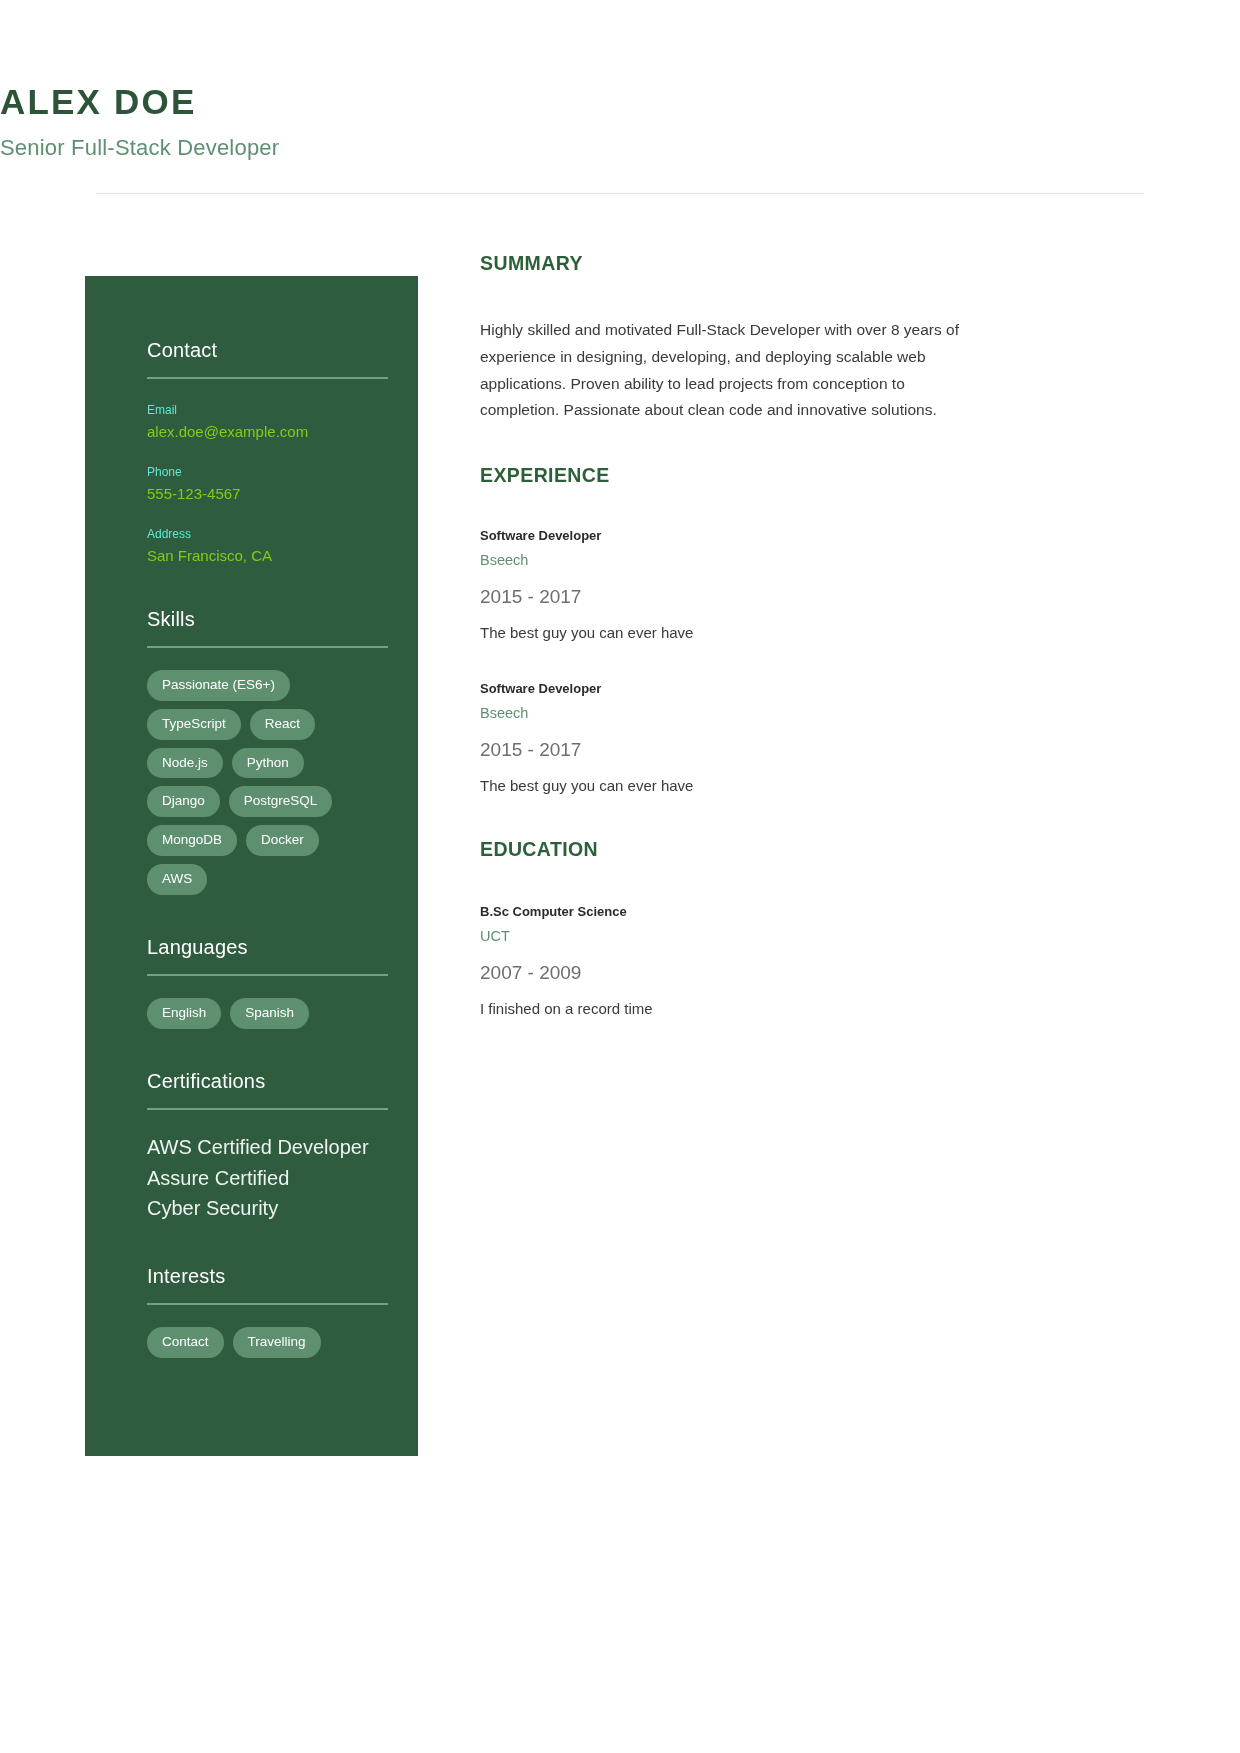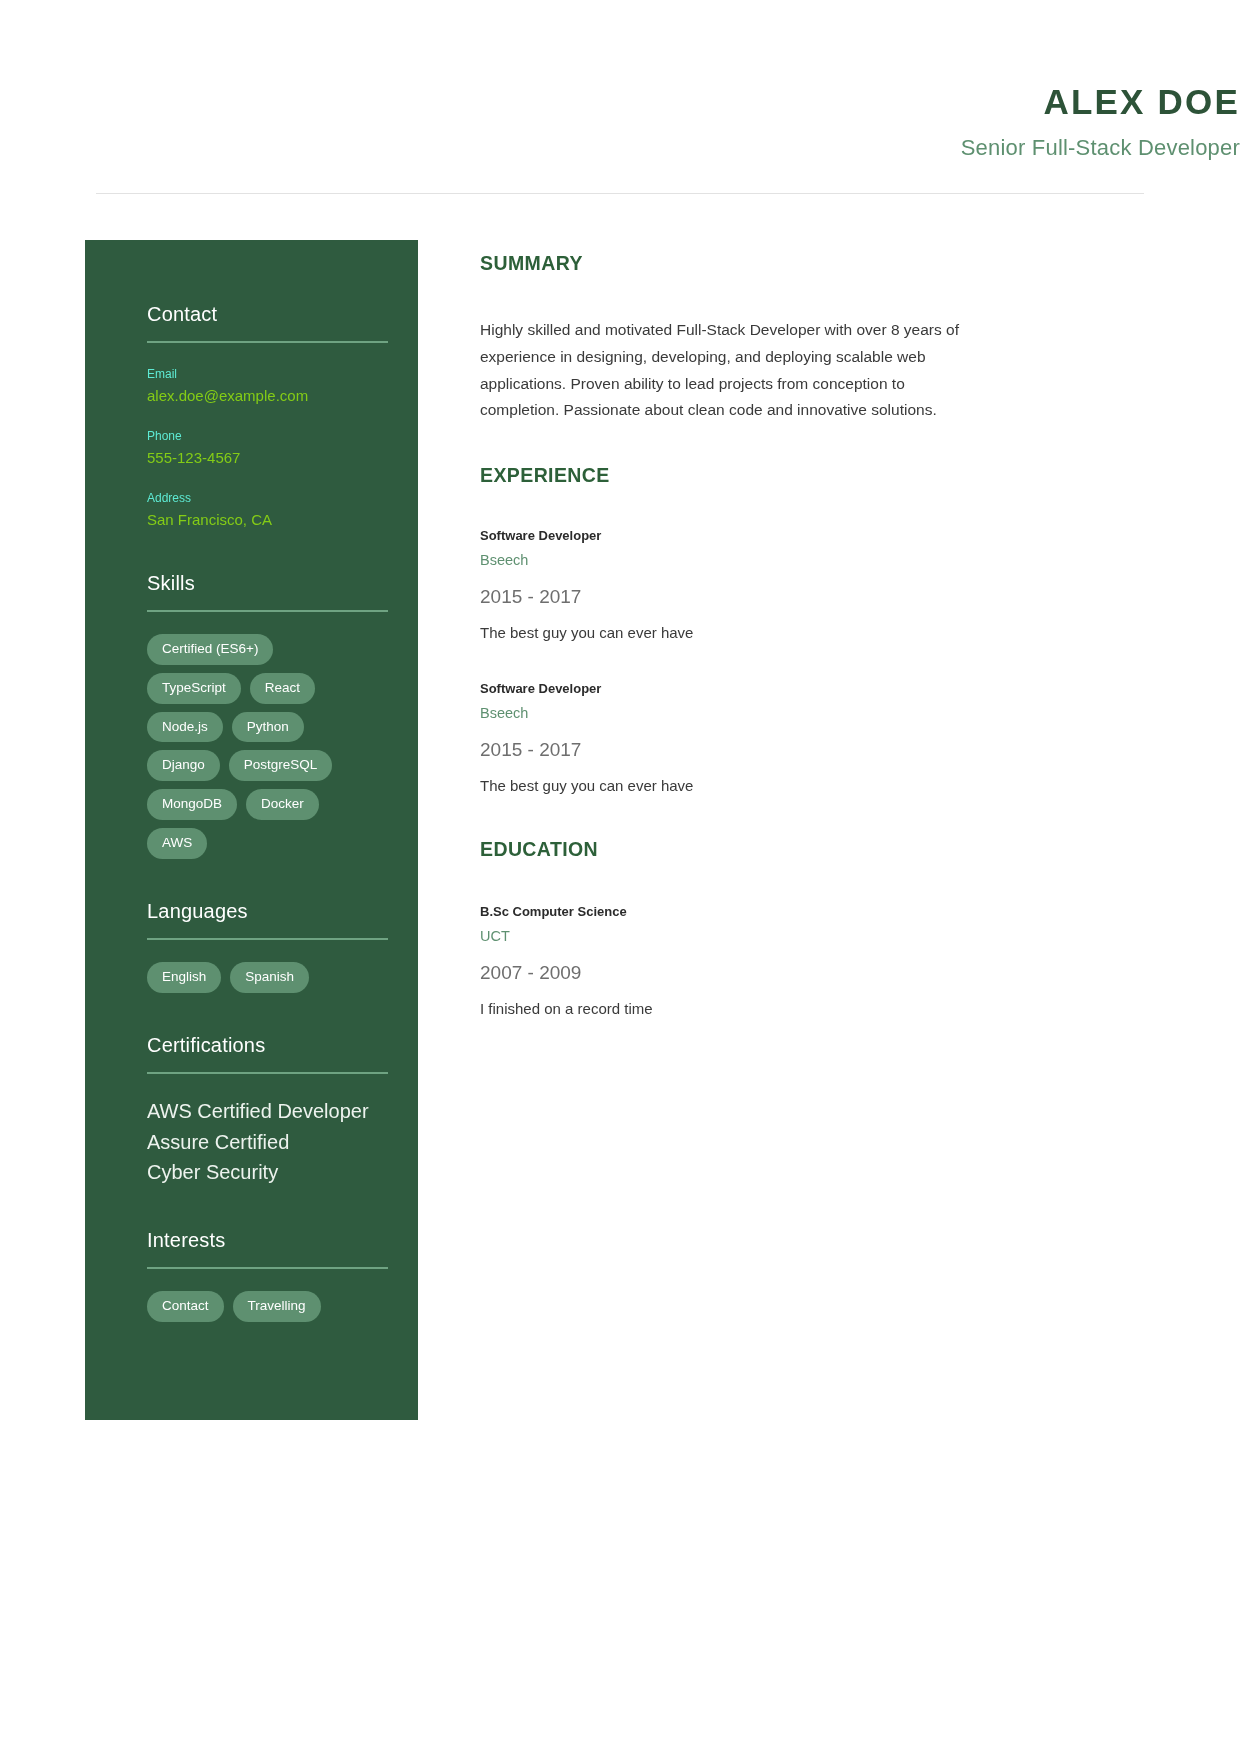--- a/index.html
+++ b/index.html
@@ -19,22 +19,21 @@
   
   .page {
     width: 1240px;
     height: 1753px;
     padding: 0;
     position: relative;
   }
 
   .header {
     padding-top: 82px;
-    text-align: right;
-    padding-left: 8px;
+    text-align: left;
   }
 
   .header-name {
     font-size: 35px;
     font-weight: bold;
     letter-spacing: 2.2px;
     color: #2D5338;
     line-height: 1.15;
   }
 
@@ -59,21 +58,21 @@
     margin-top: 0;
     padding-left: 85px;
     padding-right: 96px;
   }
 
   
   .sidebar {
     width: 333px;
     flex: 0 0 333px;
     background: #2F5B3F;
-    margin-top: 46px;
+    margin-top: 82px;
     padding: 62px 0 60px 0;
     min-height: 1180px;
     color: #ffffff;
   }
 
   .sb-inner { padding: 0 30px 0 62px; }
 
   .sb-section { margin-bottom: 40px; }
   .sb-section:last-child { margin-bottom: 0; }
 
@@ -219,21 +218,21 @@
               <div class="contact-label">Address</div>
               <div class="contact-value">San Francisco, CA</div>
             </div>
           </div>
         </section>
 
         <section class="sb-section">
           <div class="sb-heading">Skills</div>
           <div class="sb-body">
             <div class="pill-wrap">
-              <span class="pill">Certified (ES6+)</span>
+              <span class="pill">Passionate (ES6+)</span>
               <span class="pill">TypeScript</span>
               <span class="pill">React</span>
               <span class="pill">Node.js</span>
               <span class="pill">Python</span>
               <span class="pill">Django</span>
               <span class="pill">PostgreSQL</span>
               <span class="pill">MongoDB</span>
               <span class="pill">Docker</span>
               <span class="pill">AWS</span>
             </div>

